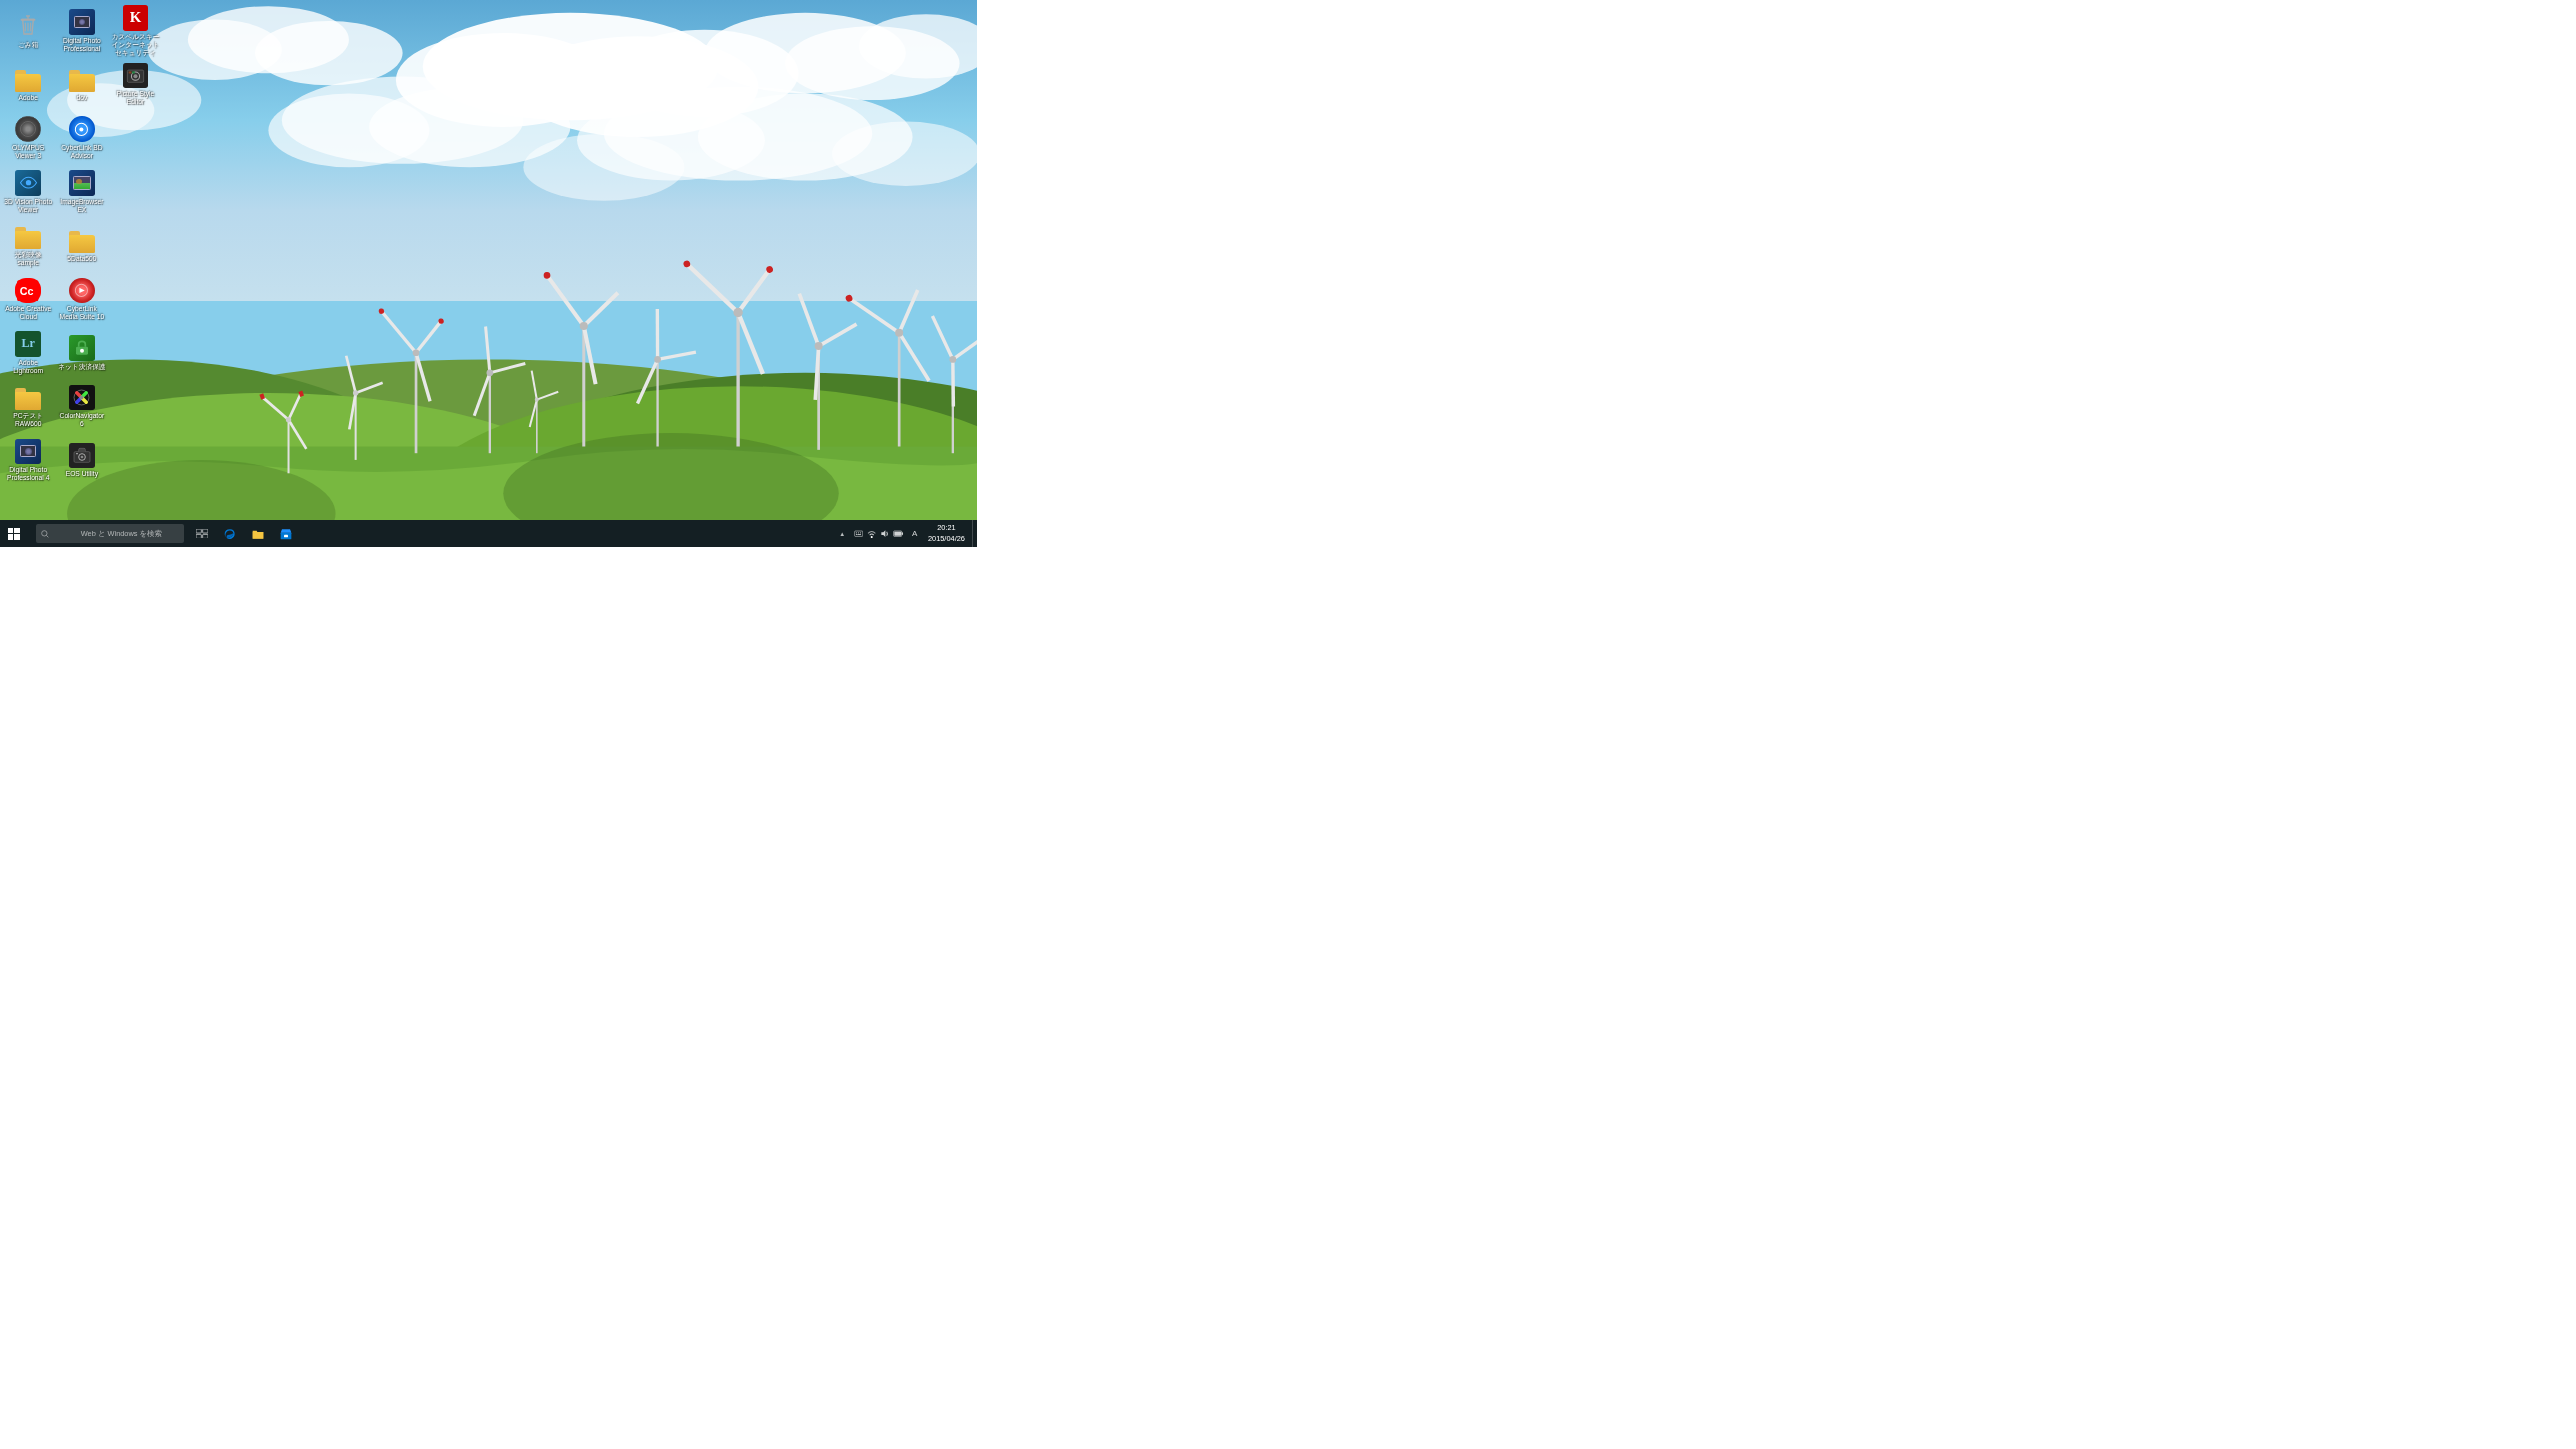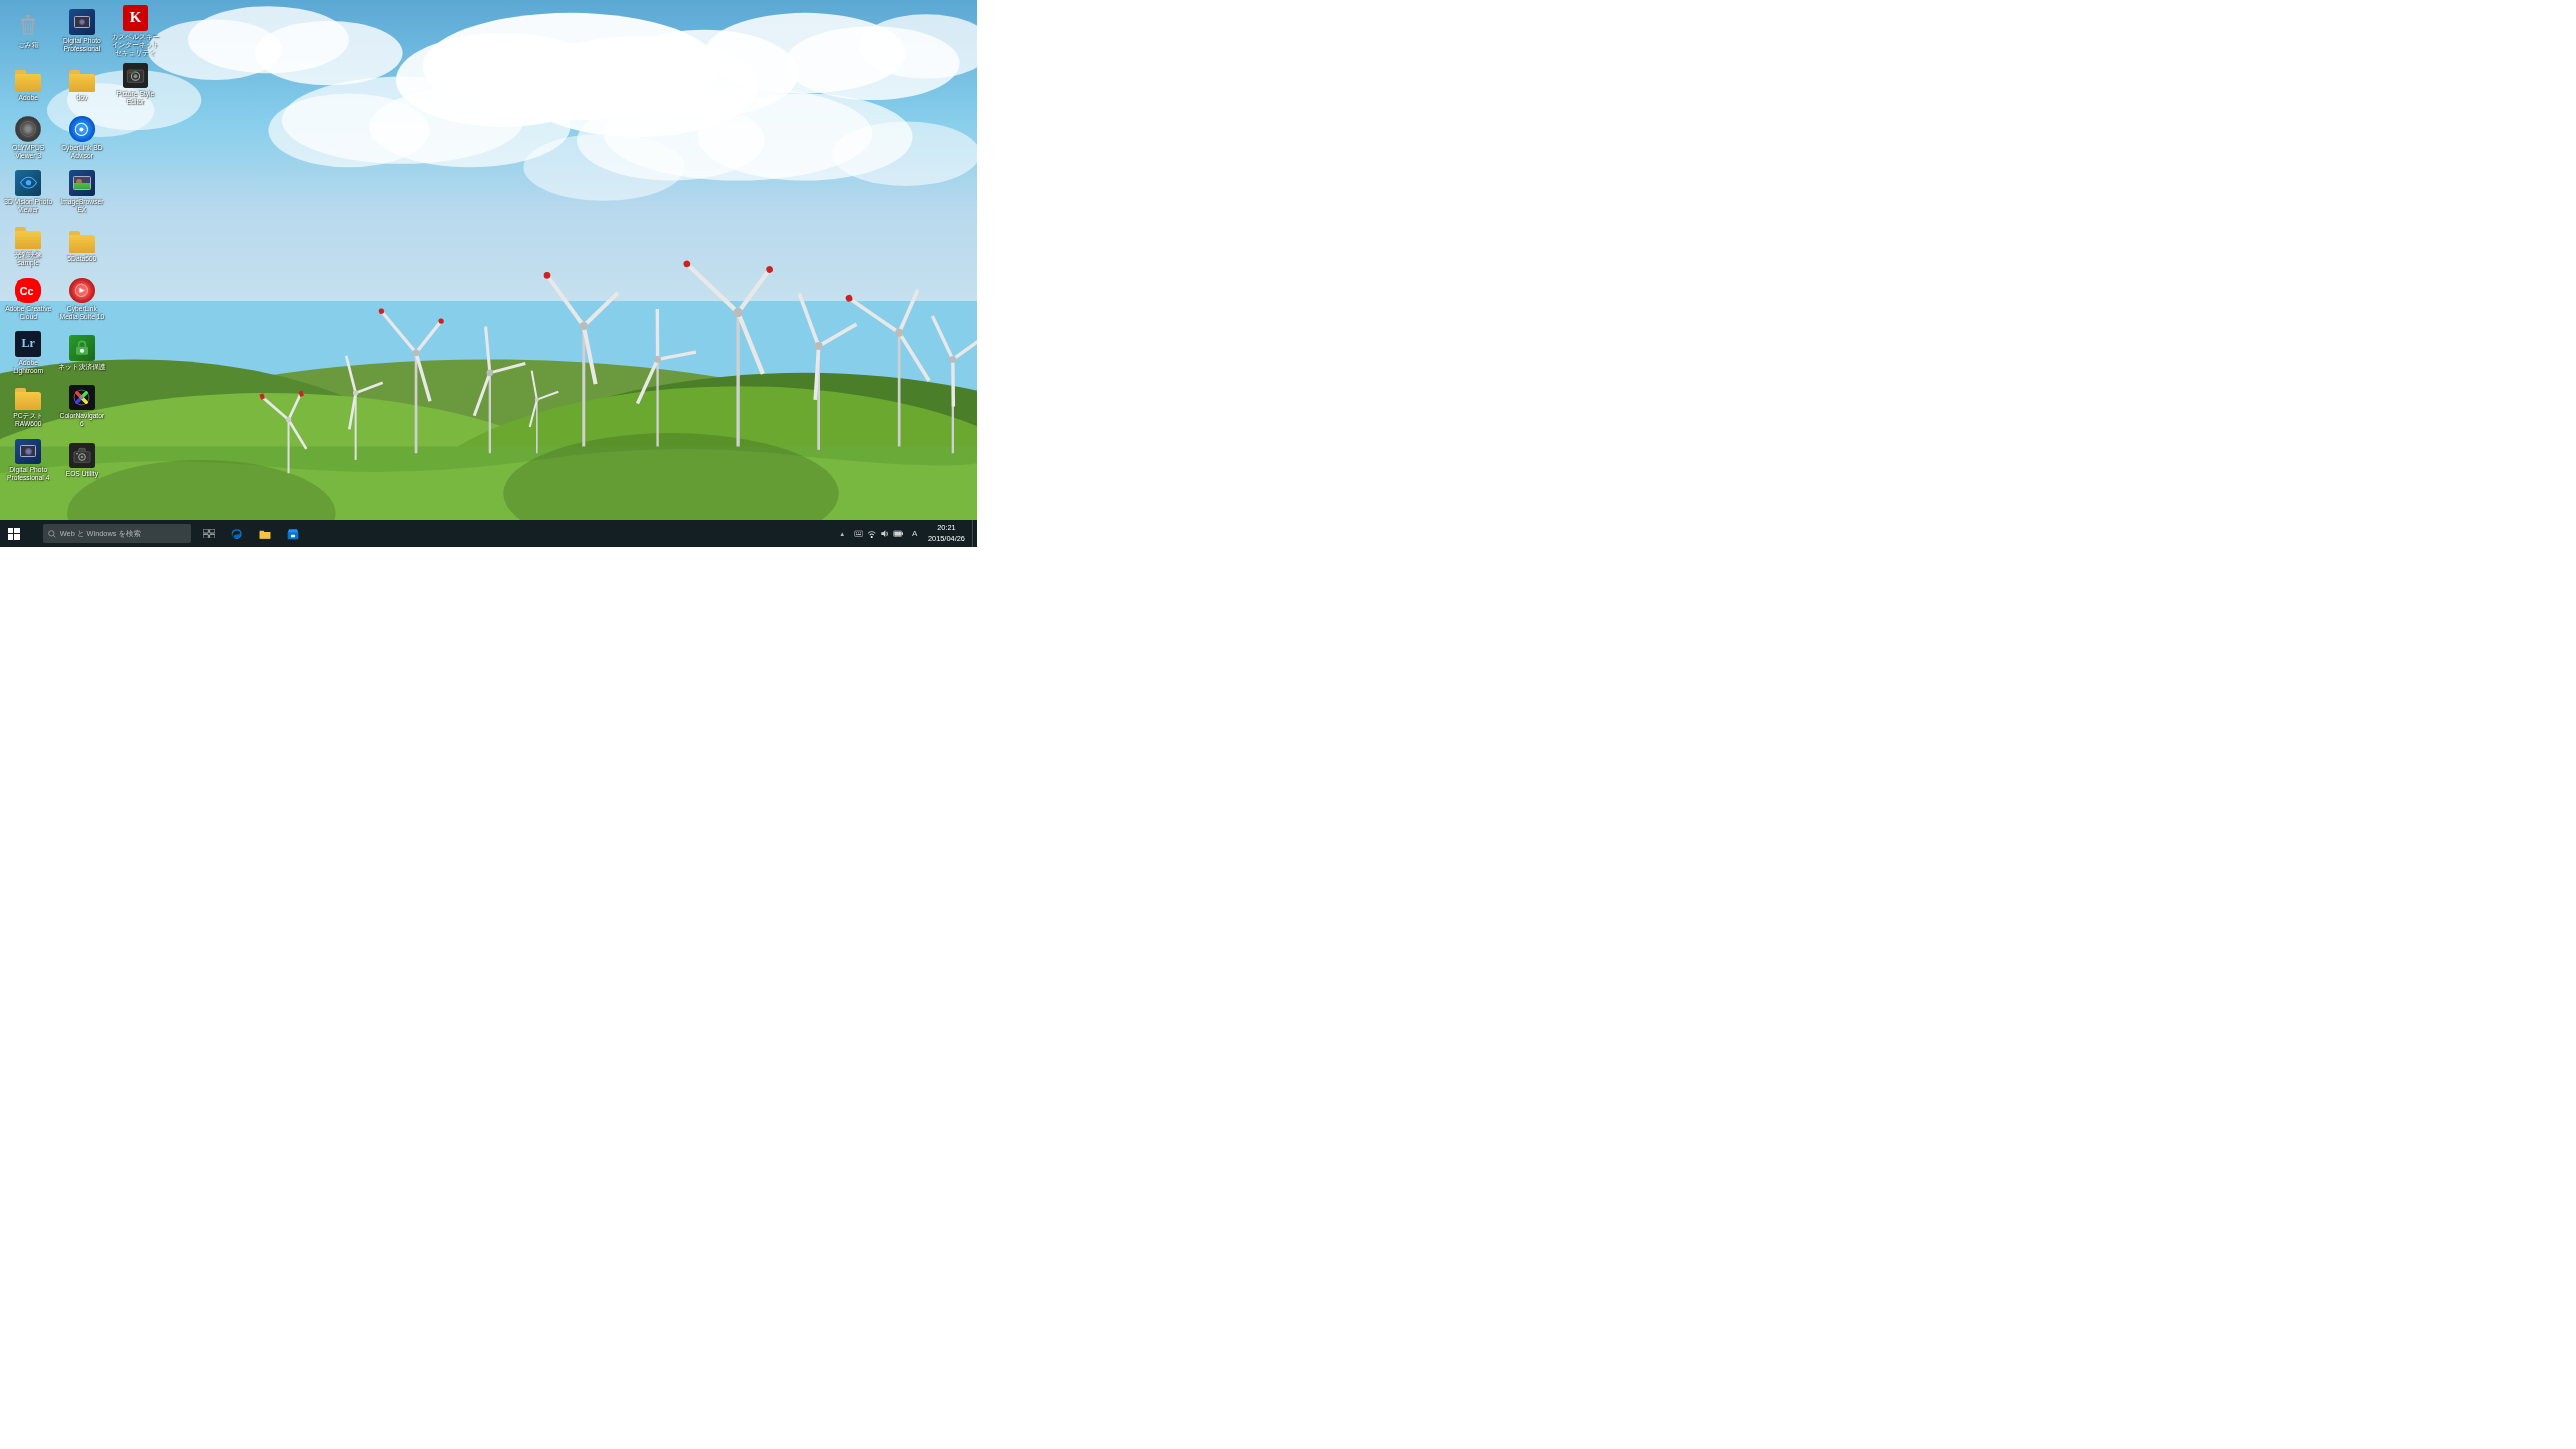--- a/index.html
+++ b/index.html
@@ -63,32 +63,33 @@
       display: grid;
       grid-template-columns: 1fr 1fr;
       gap: 1.3px;
     }
 
     .win-logo div {
       background: white;
     }
 
     .taskbar-search {
-      margin-left: 16px;
+      margin-left: 9px;
       background: rgba(255,255,255,0.15);
       border: none;
       border-radius: 2px;
       height: 19px;
       width: 148px;
       color: rgba(255,255,255,0.7);
       font-size: 7.4px;
       padding: 0 5.4px;
       display: flex;
       align-items: center;
       cursor: text;
+      gap: 28px;
     }
 
     .taskbar-icons {
       display: flex;
       align-items: center;
       margin-left: 4px;
       gap: 1.3px;
     }
 
     .taskbar-icon-btn {
@@ -481,21 +482,21 @@
             <rect width="32" height="32" rx="4" fill="#FF0000"></rect>
             <text x="4" y="22" font-size="16" font-weight="bold" fill="white" font-family="Arial">Cc</text>
           </svg>
         </div>
       </div>
       <span class="icon-label">Adobe Creative Cloud</span>
     </div>
 
     <div class="desktop-icon">
       <div class="icon-img">
-        <div style="width:25.5px;height:25.5px;background:#0f172a;border-radius:2.7px;display:flex;align-items:center;justify-content:center;">
+        <div style="width:25.5px;height:25.5px;background:#14532d;border-radius:2.7px;display:flex;align-items:center;justify-content:center;">
           <span style="color:#87CEEB;font-size:12px;font-weight:bold;font-family:serif;">Lr</span>
         </div>
       </div>
       <span class="icon-label">Adobe Lightroom</span>
     </div>
 
     <div class="desktop-icon">
       <div class="icon-img">
         <div class="folder-icon folder-yellow" style="margin-top:2.7px;">
           <div class="folder-tab"></div>

